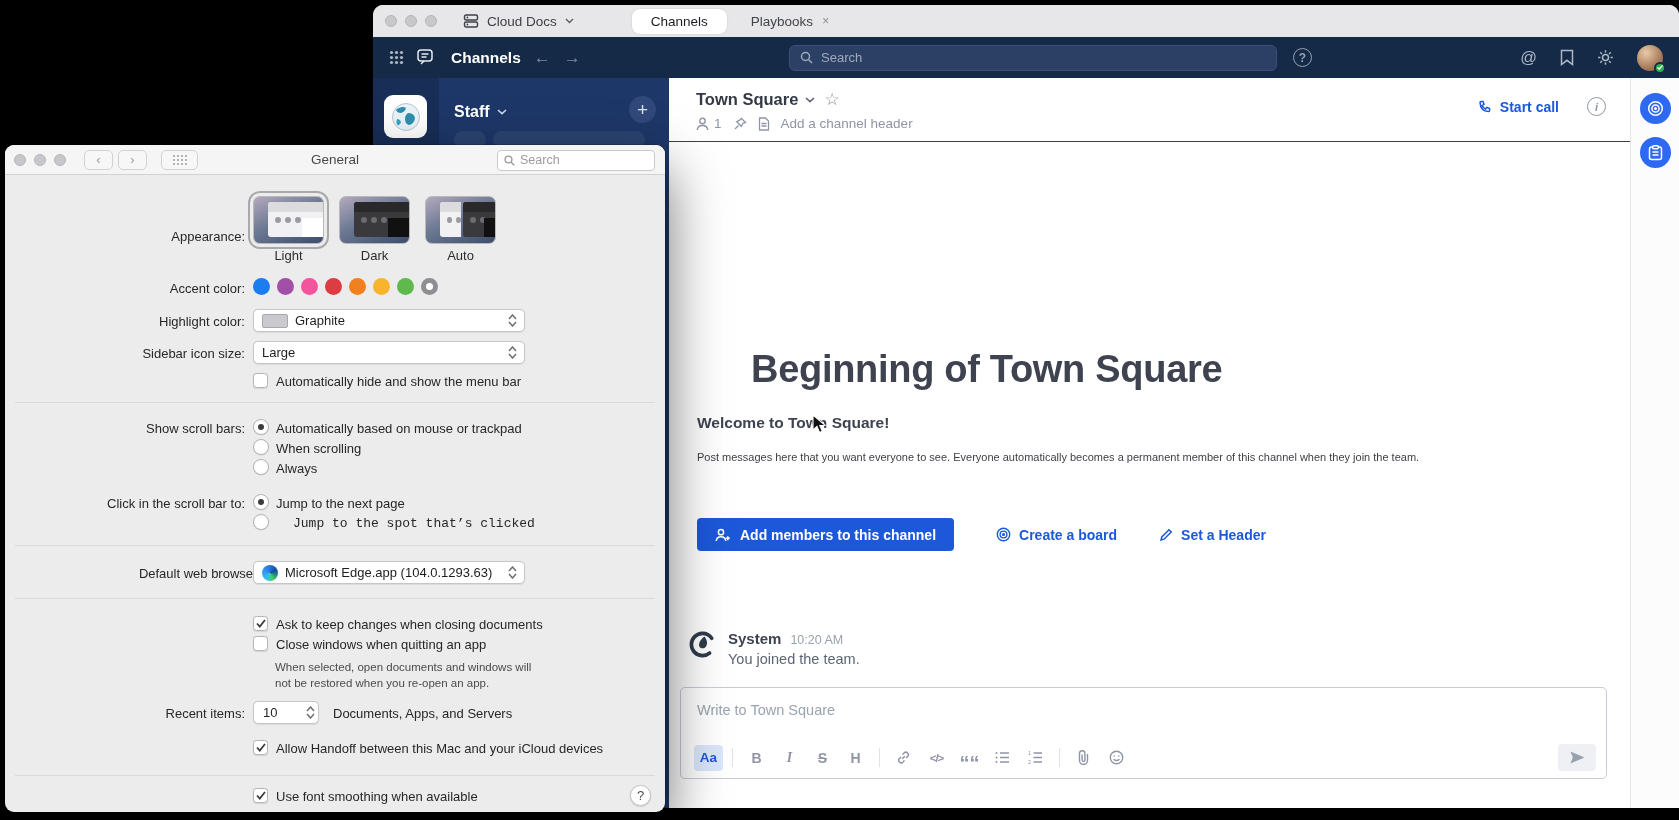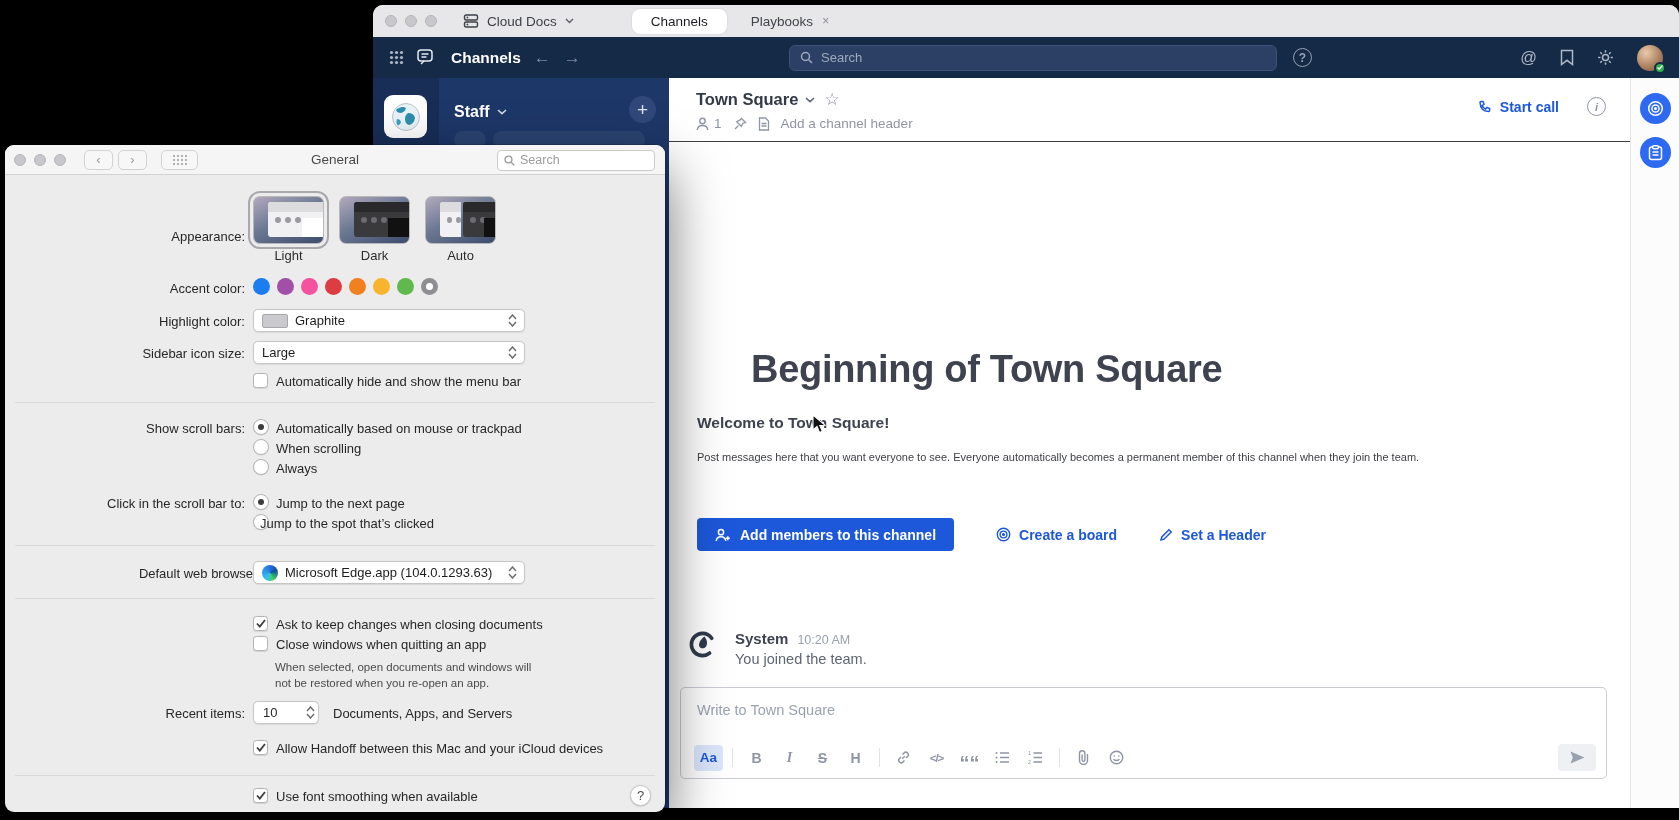--- a/index.html
+++ b/index.html
@@ -65,21 +65,21 @@
   .welcome-body { position:absolute; left:28px; top:308px; width:893px; font-size:11px; color:#3d3f44; line-height:1.38; }
   .intro-actions { position:absolute; left:28px; top:376px; display:flex; align-items:center; gap:42px; }
   .btn-primary { background:#1c58d9; color:#fff; height:33px; border-radius:4px; padding:0 18px;
     display:flex; align-items:center; gap:9px; font-size:14px; font-weight:600; }
   .link-action { color:#1c58d9; font-size:14px; font-weight:600; display:flex; align-items:center; gap:8px; }
 
   .date-divider { position:absolute; left:12px; right:14px; top:467px; display:flex; align-items:center; }
   .date-divider .line { flex:1; height:1px; background:#e3e4e8; }
   .date-divider .date { padding:0 12px; font-size:13px; font-weight:700; color:#3f4350; }
 
-  .sys-msg { position:absolute; left:19px; top:488px; display:flex; gap:18px; }
+  .sys-msg { position:absolute; left:19px; top:488px; display:flex; gap:11px; }
   .sys-avatar { width:29px; height:29px; border-radius:50%; background:#fff; display:flex; align-items:center; justify-content:center; }
   .sys-head { display:flex; align-items:baseline; gap:9px; }
   .sys-name { font-size:15px; font-weight:700; color:#3f4350; }
   .sys-time { font-size:12.5px; color:#9aa0ac; }
   .sys-text { margin-top:4px; font-size:14.5px; color:#5d6673; }
 
   .composer { position:absolute; left:11px; right:23px; top:545px; height:92px;
     border:1px solid #c9ccd4; border-radius:5px; background:#fff; }
   .composer-input { padding:14px 16px; font-size:14.5px; color:#9aa3b0; }
   .composer-toolbar { position:absolute; left:11px; right:10px; bottom:7px; display:flex; align-items:center; color:#8f95a5; }
@@ -580,21 +580,21 @@
   <span class="ptext" style="left:271px; top:276px;">Automatically based on mouse or trackpad</span>
   <span class="pradio" style="left:248px; top:294px;"></span>
   <span class="ptext" style="left:271px; top:296px;">When scrolling</span>
   <span class="pradio" style="left:248px; top:314px;"></span>
   <span class="ptext" style="left:271px; top:316px;">Always</span>
 
   <span class="plabel" style="top:351px;">Click in the scroll bar to:</span>
   <span class="pradio on" style="left:248px; top:349px;"></span>
   <span class="ptext" style="left:271px; top:351px;">Jump to the next page</span>
   <span class="pradio" style="left:248px; top:369px;"></span>
-  <span class="ptext" style="left:255px; top:371px;">Jump to the spot that’s clicked</span>
+  <span class="ptext" style="left:288px; top:371px;font-family:Liberation Mono, monospace;">Jump to the spot that’s clicked</span>
 
   <div class="pdivider" style="top:400px;"></div>
 
   <span class="plabel" style="top:421px;margin-left:16px;">Default web browser:</span>
   <div class="pselect" style="top:416px;">
     <span class="edge-icon"></span>
     <span>Microsoft Edge.app (104.0.1293.63)</span>
     <span class="stepper">
       <svg width="9" height="6" viewBox="0 0 9 6">
           <polyline points="1,5 4.5,1 8,5" fill="none" stroke="#6e6e73" stroke-width="1.5"></polyline>

